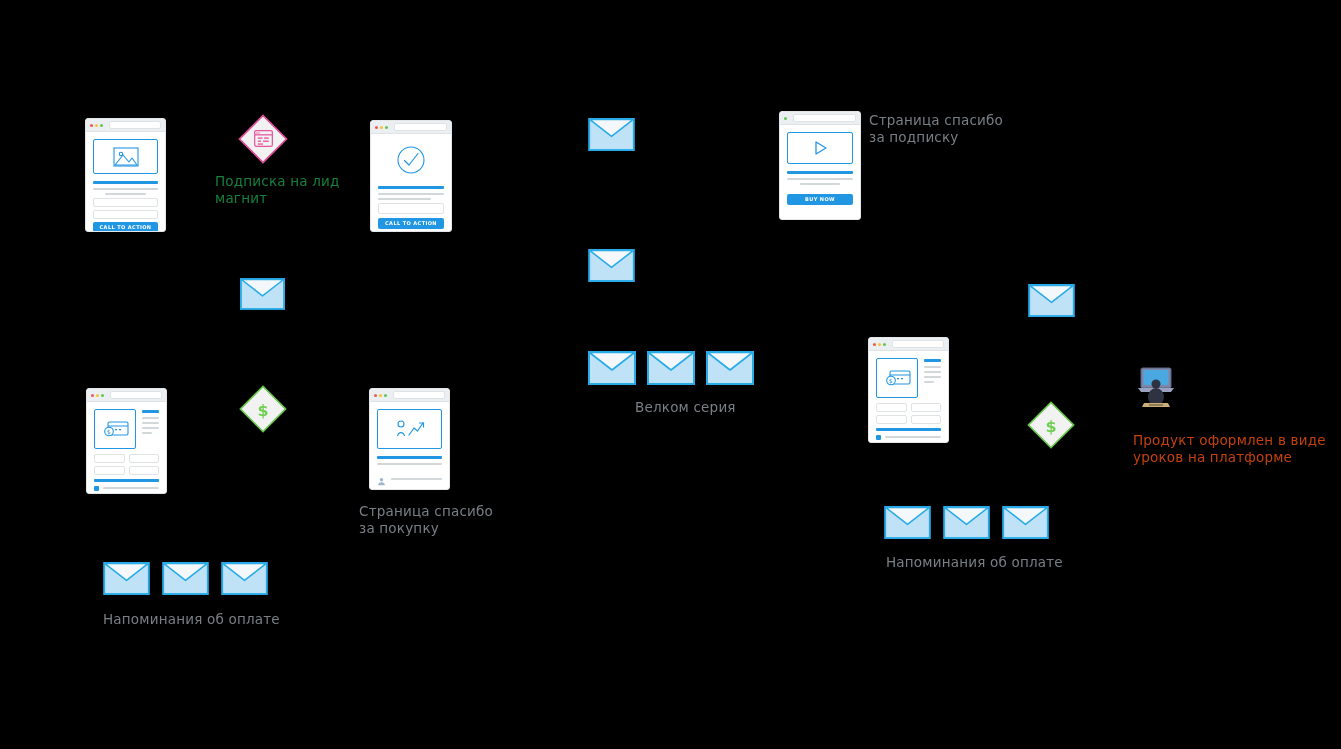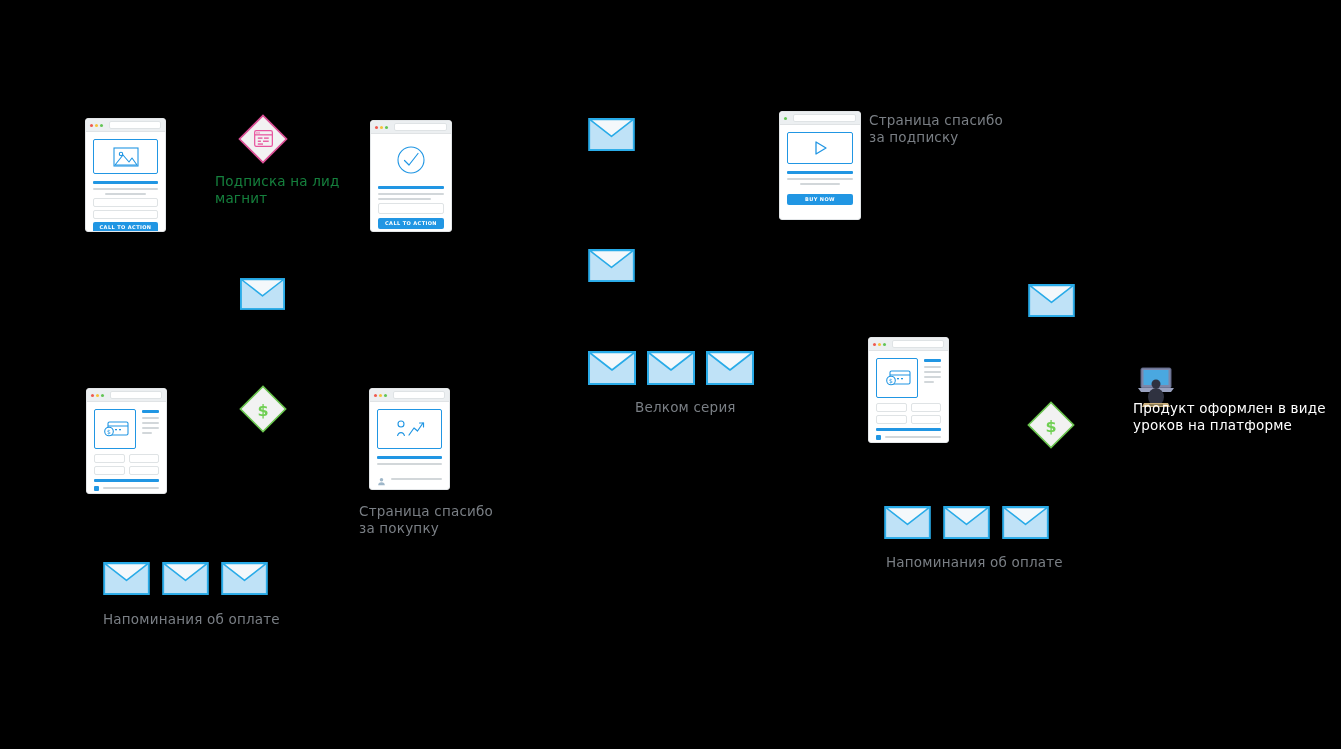--- a/index.html
+++ b/index.html
@@ -351,17 +351,17 @@
         <path d="M8 37 h24 l2 4 h-28 z" fill="#c9ad7a"></path>
         <rect x="13" y="38" width="14" height="2" fill="#8e7d55"></rect>
       </svg></div>
     <div class="caption" style="left: 215px; top: 173px; color: #15803d;">Подписка на лид
 магнит</div>
     <div class="caption" style="left: 869px; top: 112px; color: rgb(122, 127, 133);">Страница спасибо
 за подписку</div>
     <div class="caption" style="left: 591px; top: 399px; color: rgb(122, 127, 133); margin-left: 44px;">Велком серия</div>
     <div class="caption" style="left: 359px; top: 503px; color: rgb(122, 127, 133);">Страница спасибо
 за покупку</div>
-    <div class="caption" style="left: 1133px; top: 400px; color: #ffffff;">Продукт оформлен в виде
+    <div class="caption" style="left: 1133px; top: 432px; color: #c2410c;">Продукт оформлен в виде
 уроков на платформе</div>
     <div class="caption" style="left: 103px; top: 611px; color: rgb(122, 127, 133);">Напоминания об оплате</div>
     <div class="caption" style="left: 886px; top: 554px; color: rgb(122, 127, 133);">Напоминания об оплате</div>
   </div>
 
 </body></html>

